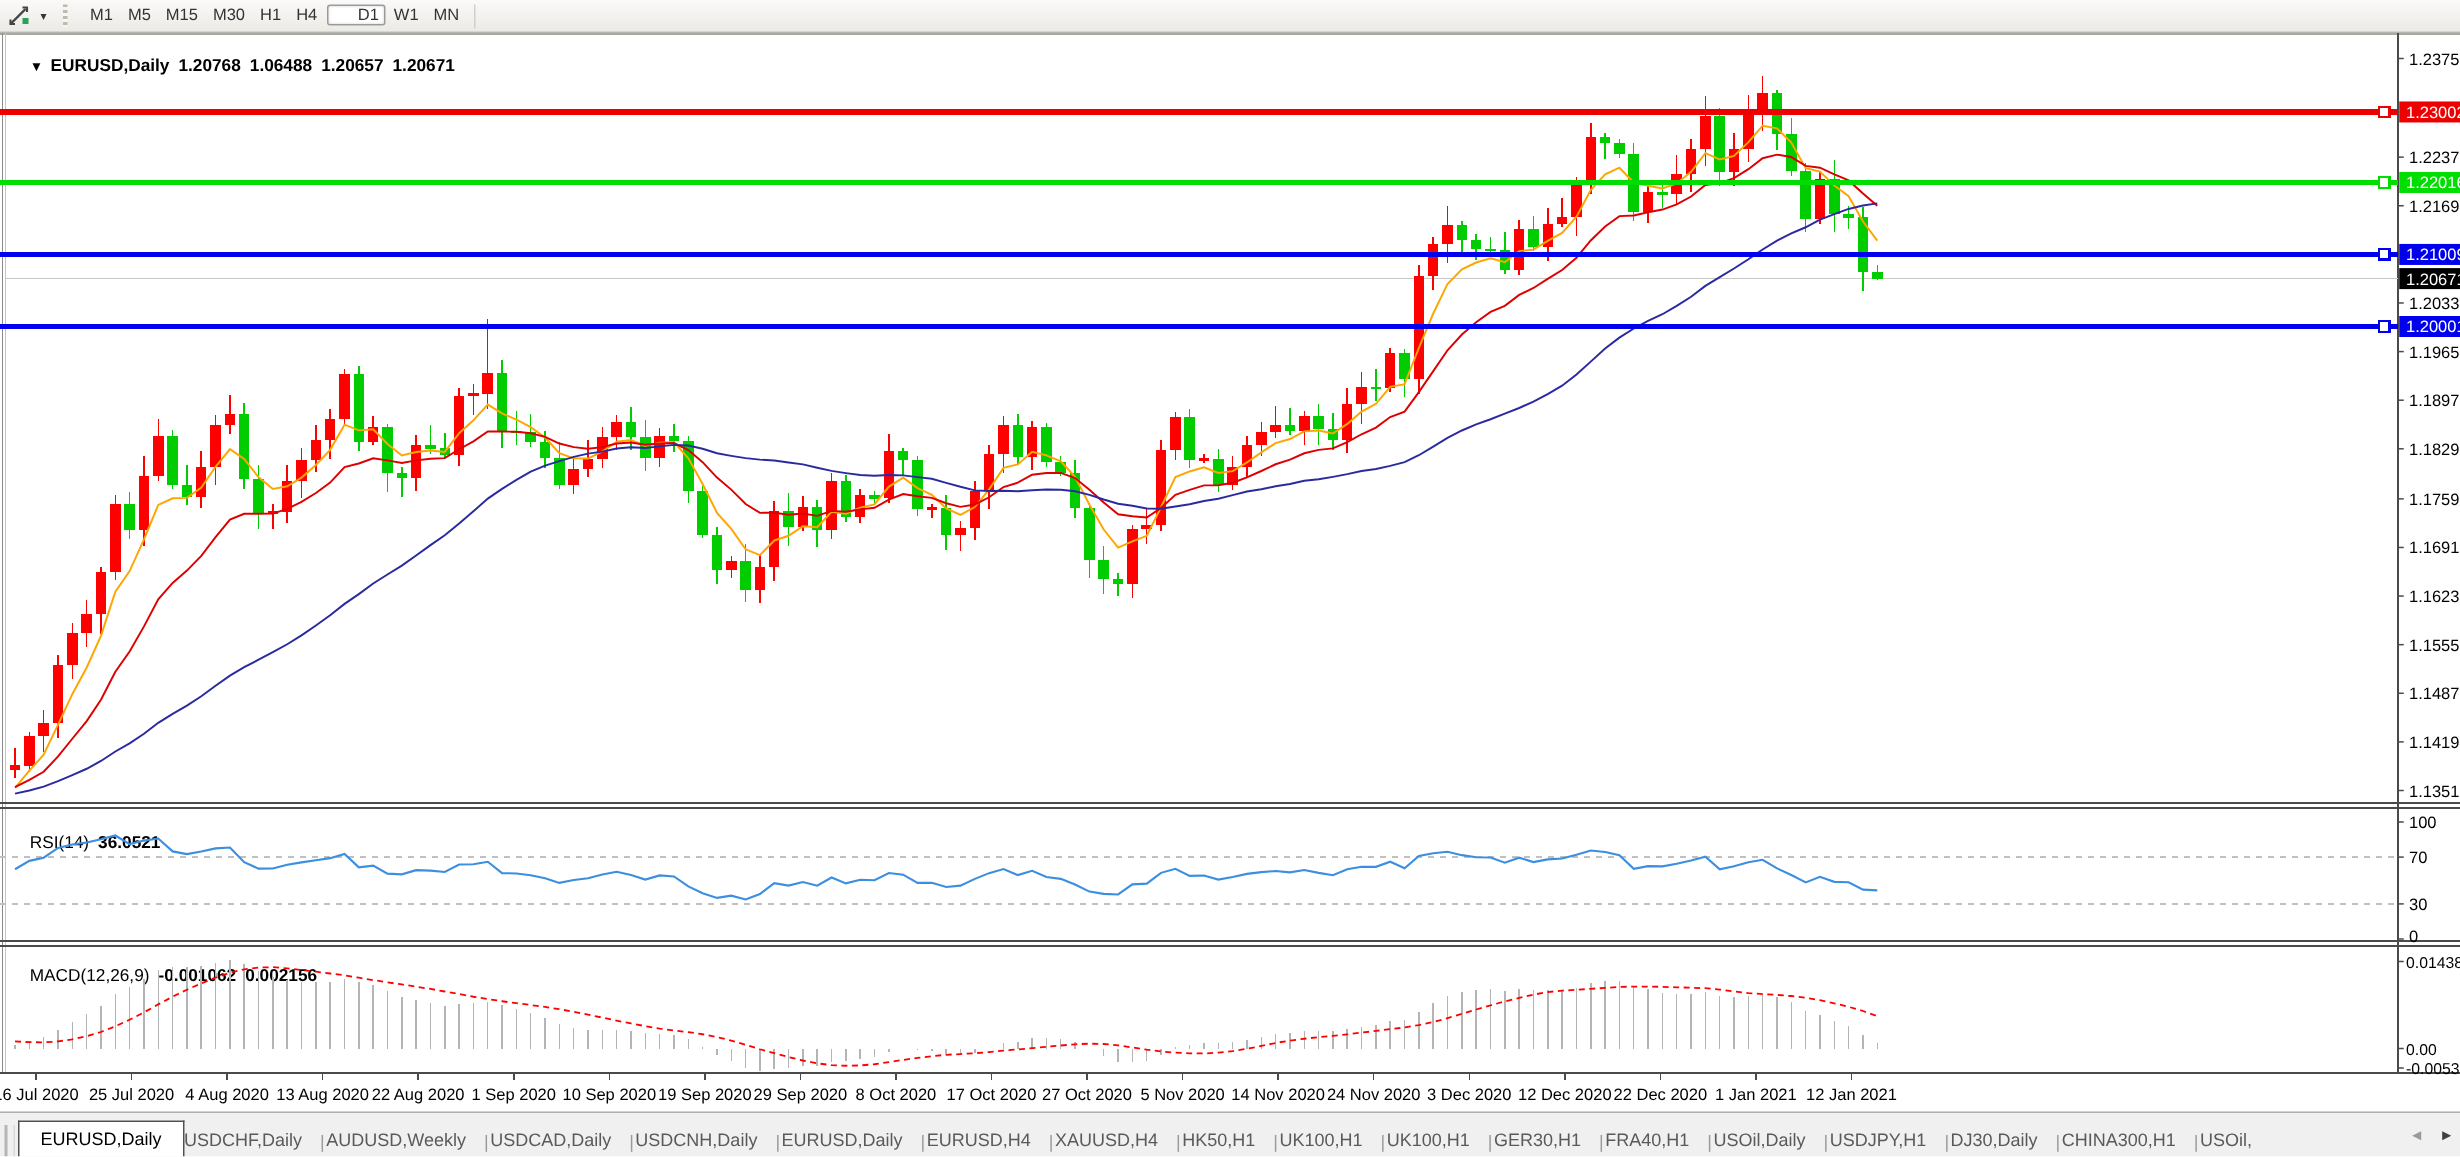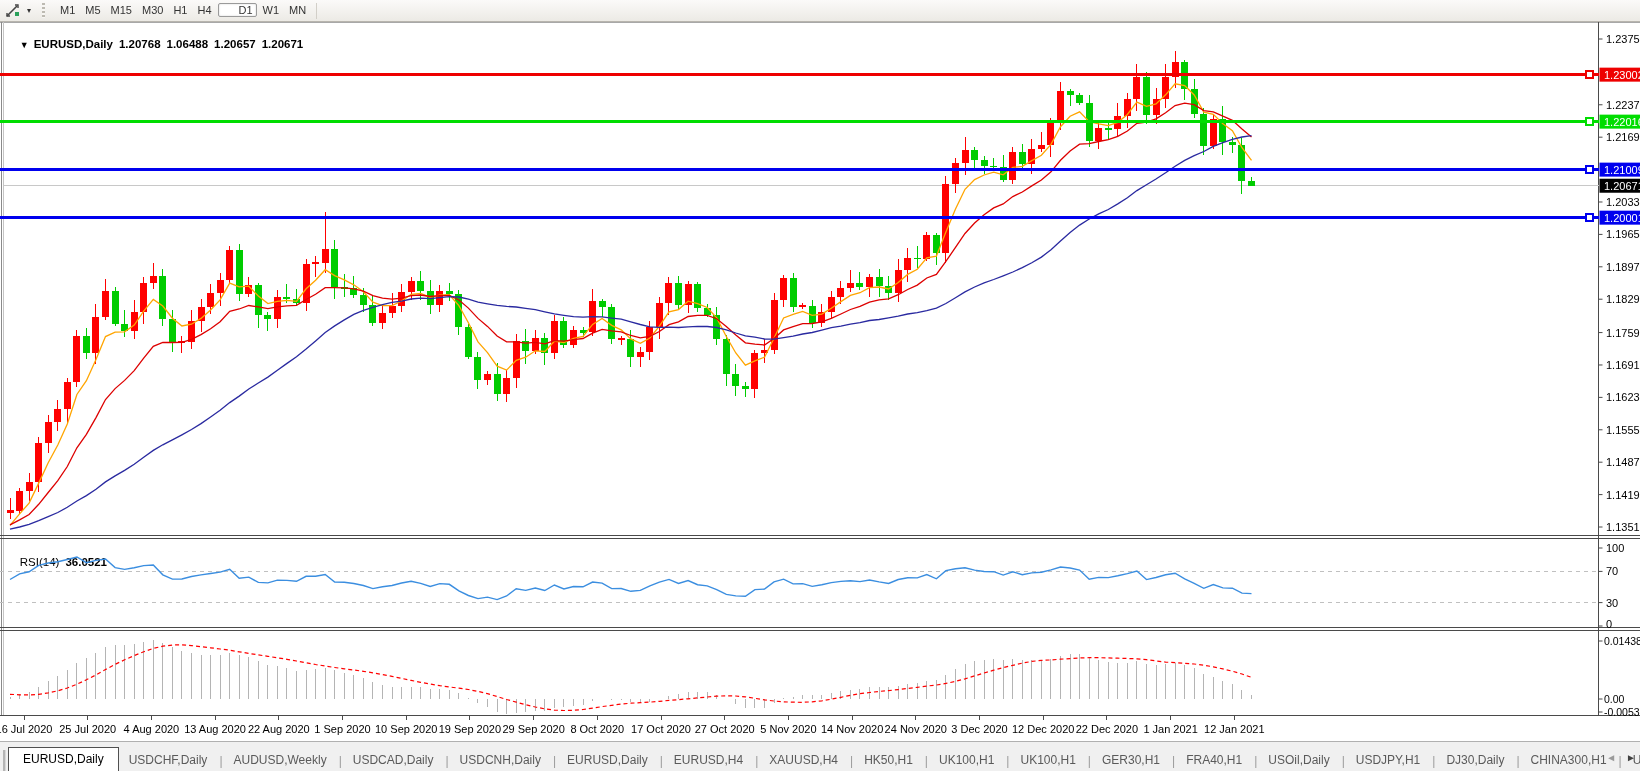--- a/index.html
+++ b/index.html
@@ -18,21 +18,21 @@
   .tf-btn.active{background:#ffffff;border:1px solid #9a9a9a;box-shadow:inset 0 0 2px #d0d0d0;padding-left:20px;}
   .tb-sep{width:1px;height:16px;background:#d2cfc8;margin:0 5px;}
   
   .panel-title{position:absolute;font-size:11.5px;color:#000;font-weight:600;white-space:pre;}
   .panel-title .tri{font-size:9px;margin-right:5px;}
   .panel-title .val{font-weight:600;margin-left:6px;text-align:right;}
   
   #tabbar{position:absolute;left:0;top:741px;width:1640px;height:30px;background:#f0f0f0;
           border-top:1px solid #b0b0b0;display:flex;align-items:flex-end;font-size:12px;color:#5a5a5a;}
   #tabgrip{width:4px;height:22px;margin:0 2px 0 3px;border-left:2px solid #b5b5b5;border-right:1px solid #d8d8d8;}
-  .tab{padding:3px 11px 5px 10px;white-space:nowrap;cursor:default;}
+  .tab{padding:3px 11px 5px 0;white-space:nowrap;cursor:default;}
   .tab.active{background:#ffffff;color:#000;border:1px solid #505050;border-bottom:none;
               padding:4px 14px 7px 14px;margin-bottom:-1px;font-weight:400;}
   .tab-div{color:#9a9a9a;padding:0 1px 4px 1px;}
   #tab-arrows{position:absolute;right:4px;bottom:8px;display:flex;gap:10px;font-size:10px;}
   #tab-arrows span{color:#404040;}
   #tab-arrows .dim{color:#9a9a9a;}
   svg text{font-family:"Liberation Sans",sans-serif;}
 </style>
 </head>
 <body>
@@ -54,20 +54,23 @@
     <span id="tf-buttons"><span class="tf-btn">M1</span><span class="tf-btn">M5</span><span class="tf-btn">M15</span><span class="tf-btn">M30</span><span class="tf-btn">H1</span><span class="tf-btn">H4</span><span class="tf-btn active">D1</span><span class="tf-btn">W1</span><span class="tf-btn">MN</span></span>
     <span class="tb-sep"></span>
   </div>
 
   <div class="panel-title" style="left:7px;top:26px;">
     <span class="tri">▼</span><span>EURUSD,Daily</span><span class="val">1.20768</span><span class="val">1.06488</span><span class="val">1.20657</span><span class="val">1.20671</span>
   </div>
 
   <div class="panel-title" style="left:7px;top:544px;font-weight:500;">
     <span>RSI(14)</span><span class="val">36.0521</span>
+  </div>
+  <div class="panel-title" style="left:7px;top:633px;font-weight:500;">
+    <span>MACD(12,26,9)</span><span class="val">-0.001062</span><span class="val">0.002156</span>
   </div>
 
   <svg id="chart-svg" width="1640" height="771" style="position:absolute;left:0;top:0;">
       <defs>
         <clipPath id="clipMain">
           <rect x="4" y="24" width="1594.5" height="509"></rect>
         </clipPath>
         <clipPath id="clipRsi">
           <rect x="4" y="540" width="1594.5" height="85"></rect>
         </clipPath>

